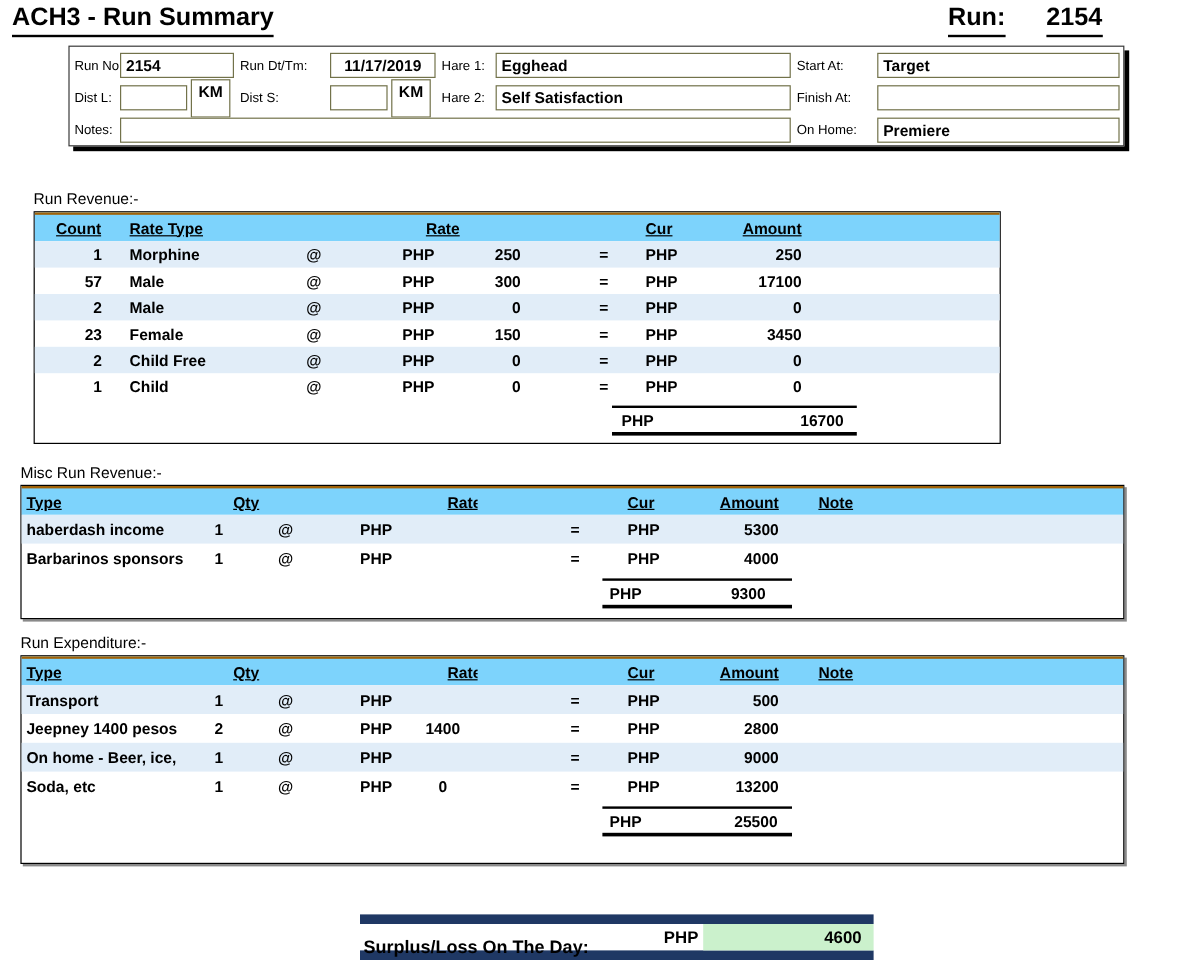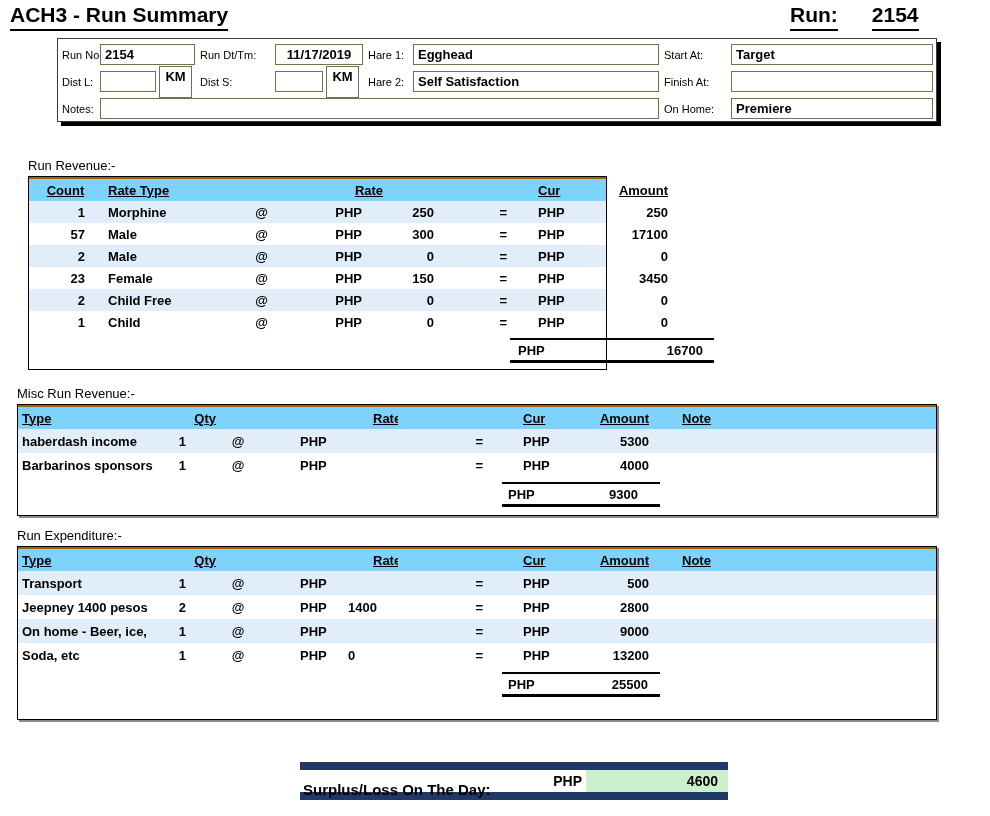--- a/index.html
+++ b/index.html
@@ -56,21 +56,21 @@
   .c-cur     { padding-left:24px; }
   .c-amt     { text-align:right; padding-right:6px; }
   .c-rate-h  { grid-column:4/6; text-align:center; padding-left:25px; text-decoration:underline; }
 
   
   .m-type    { padding-left:4px; }
   .m-qty     { text-align:right; padding-right:32px; }
   .m-qty-h   { text-align:right; padding-right:2px; text-decoration:underline; }
   .m-at      { text-align:center; }
   .m-rcur    { padding-left:42px; }
-  .m-rate    { text-align:left; padding-right:8px; }
+  .m-rate    { text-align:center; padding-right:8px; }
   .m-eq      { text-align:right; padding-right:10px; }
   .m-cur     { padding-left:30px; }
   .m-amt     { text-align:right; padding-right:9px; }
   .m-note    { padding-left:24px; }
   .m-rate-h  { grid-column:4/6; text-align:center; padding-left:115px; text-decoration:underline; }
 
   
   .total-row { margin-top:5px; }
   .total-box { border-top:2px solid #000; border-bottom:3px solid #000;
                display:flex; justify-content:space-between; align-items:center;
@@ -126,21 +126,21 @@
     <div class="fld">Self Satisfaction</div>
     <div class="flabel pl">Finish At:</div>
     <div class="fld"></div>
 
     <div class="flabel">Notes:</div>
     <div class="fld notes-fld"></div>
     <div class="flabel pl">On Home:</div>
     <div class="fld">Premiere</div>
   </div>
 
-  <div class="section" style="left:28px; top:158px; width:579px;">
+  <div class="section" style="left:28px; top:158px; width:806px;">
     <div class="section-label">Run Revenue:-</div>
     <div class="tbl pad-b6">
       <div class="thead rev-grid">
         <div class="th c-count-h">Count</div>
         <div class="th c-type">Rate Type</div>
         <div></div>
         <div class="th c-rate-h">Rate</div>
         <div></div>
         <div class="th c-cur">Cur</div>
         <div class="th c-amt">Amount</div>

